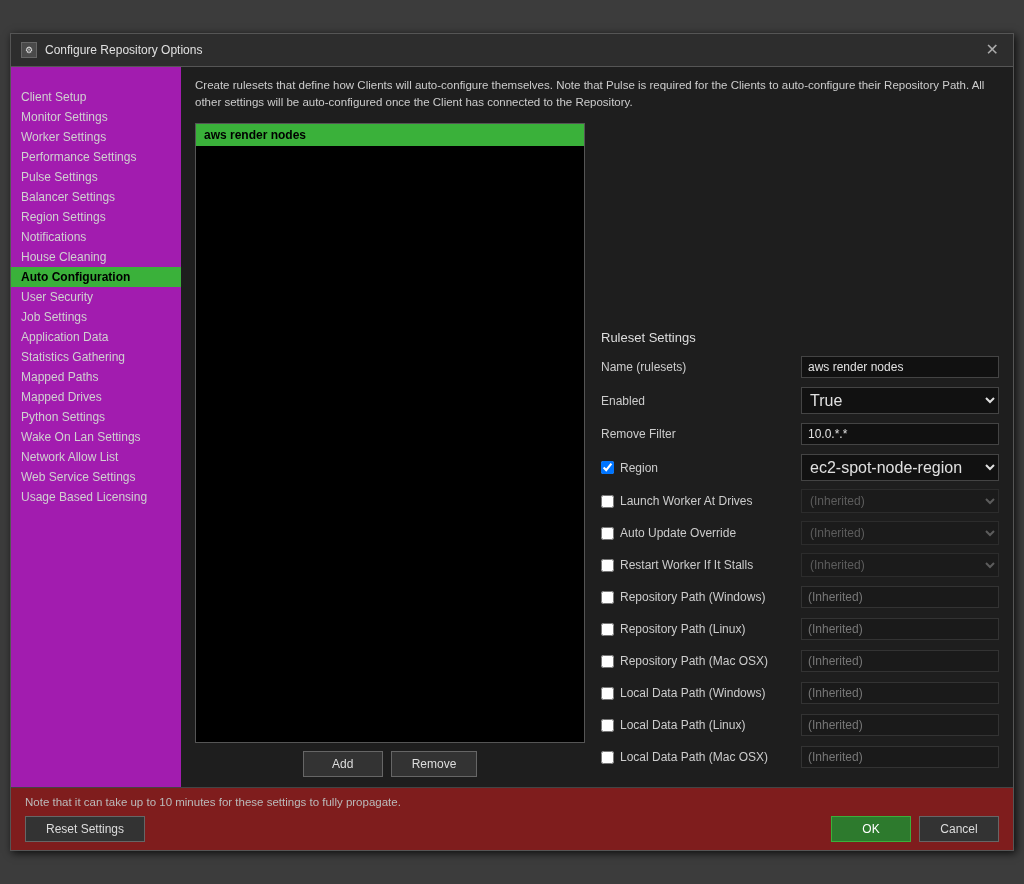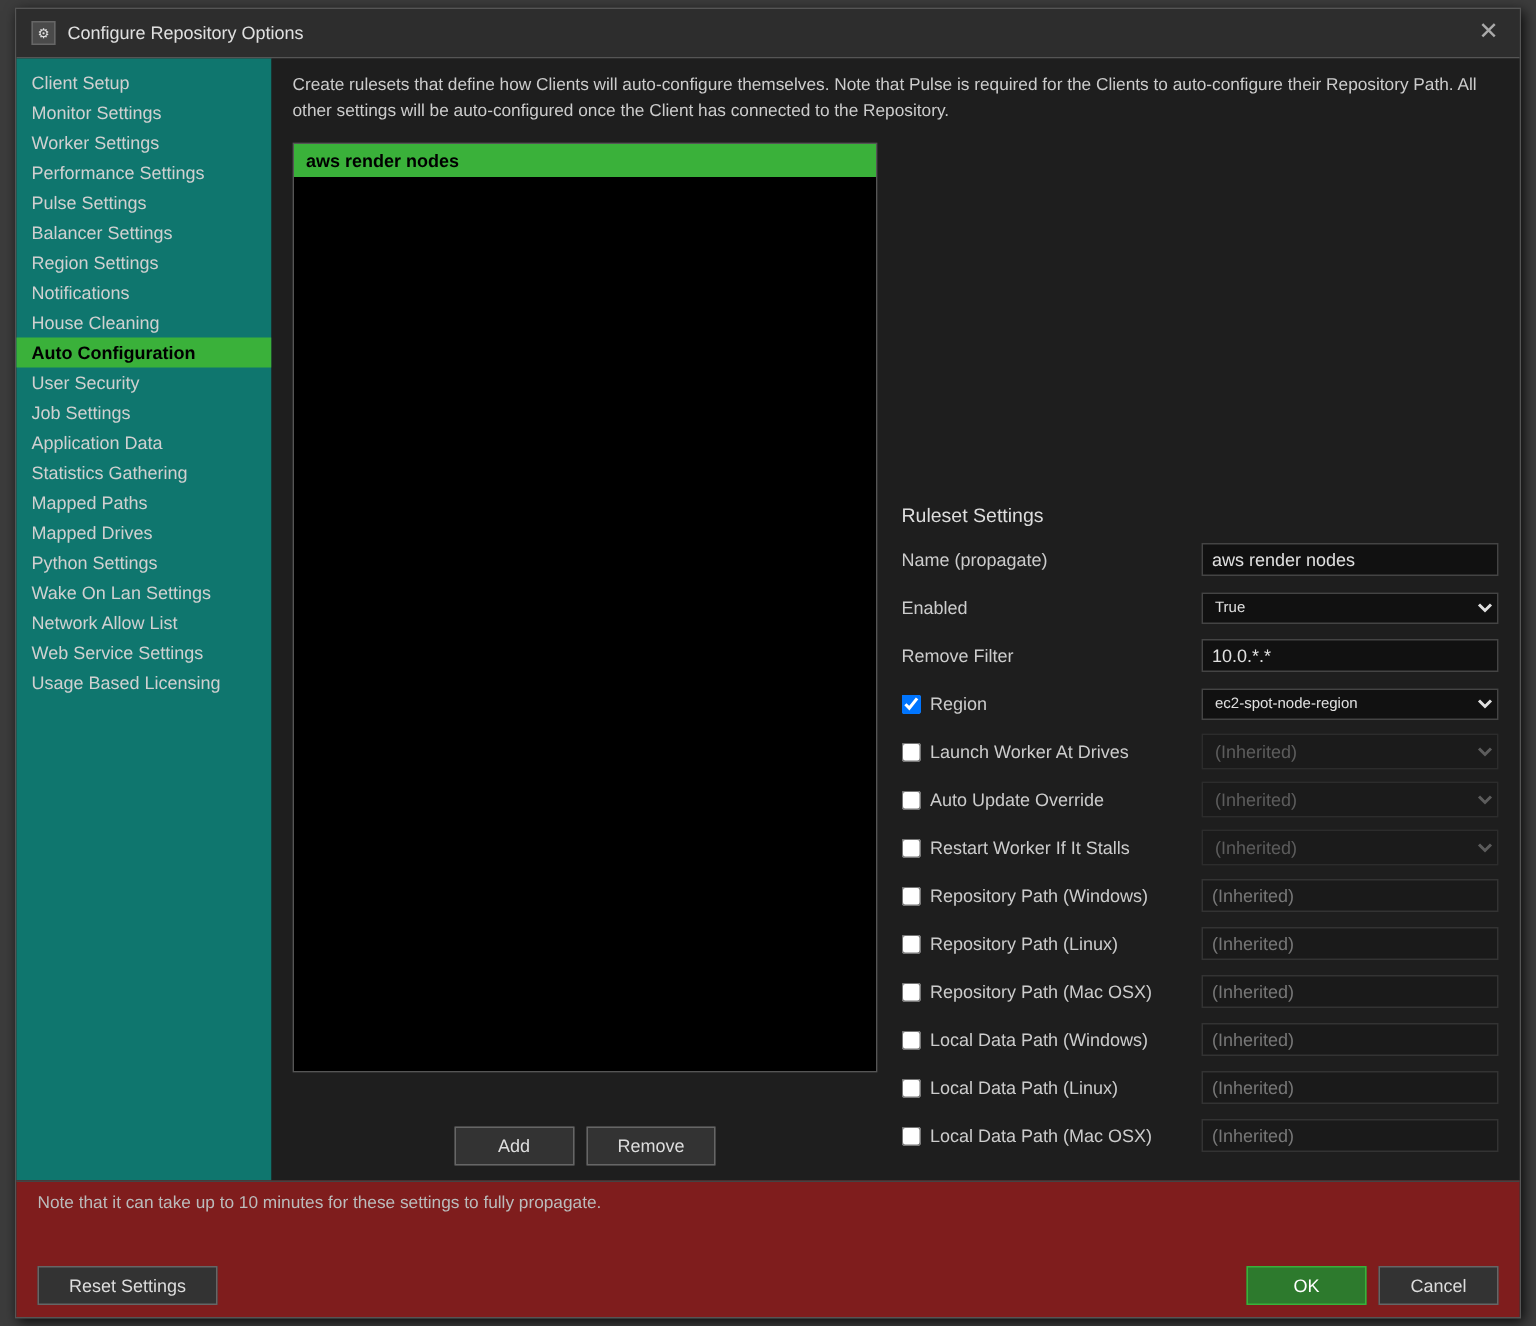--- a/index.html
+++ b/index.html
@@ -59,22 +59,22 @@
     }
 
     .top-section {
       display: flex;
       flex: 1;
     }
 
     
     .sidebar {
       width: 170px;
-      background: #0f766e;
-      padding: 6px 0;
+      background: #a21caf;
+      padding: 20px 0;
       flex-shrink: 0;
     }
     .sidebar-item {
       padding: 3px 10px;
       cursor: pointer;
       color: #d0d0d0;
       font-size: 12px;
       white-space: nowrap;
     }
     .sidebar-item.active {
@@ -132,21 +132,20 @@
       justify-content: center;
     }
     .btn {
       padding: 5px 20px;
       font-size: 12px;
       cursor: pointer;
       border: 1px solid #666;
       background: #333;
       color: #ddd;
       min-width: 80px;
-      margin-top: 28px;
     }
     .btn-ok {
       background: #2d7a2d;
       border-color: #3ab13a;
       color: #fff;
     }
 
     
     .settings-panel {
       flex: 1;
@@ -186,21 +185,21 @@
       color: #e0e0e0;
       padding: 3px 6px;
       font-size: 12px;
     }
     .setting-select {
       width: 100%;
       background: #111;
       border: 1px solid #444;
       color: #e0e0e0;
       padding: 3px 4px;
-      font-size: 10px;
+      font-size: 16px;
       cursor: pointer;
     }
     .setting-select option { background: #222; }
     .setting-inherited {
       width: 100%;
       background: #1a1a1a;
       border: 1px solid #333;
       color: #777;
       padding: 3px 6px;
       font-size: 12px;
@@ -290,21 +289,21 @@
             <div class="ruleset-buttons">
               <button class="btn">Add</button>
               <button class="btn">Remove</button>
             </div>
           </div>
 
           <div class="settings-panel">
             <div class="settings-title">Ruleset Settings</div>
 
             <div class="setting-row">
-              <div class="setting-label">Name (propagate)</div>
+              <div class="setting-label">Name (rulesets)</div>
               <div class="setting-value">
                 <input class="setting-input" type="text" value="aws render nodes" style="">
               </div>
             </div>
 
             <div class="setting-row">
               <div class="setting-label">Enabled</div>
               <div class="setting-value">
                 <select class="setting-select">
                   <option>True</option>

